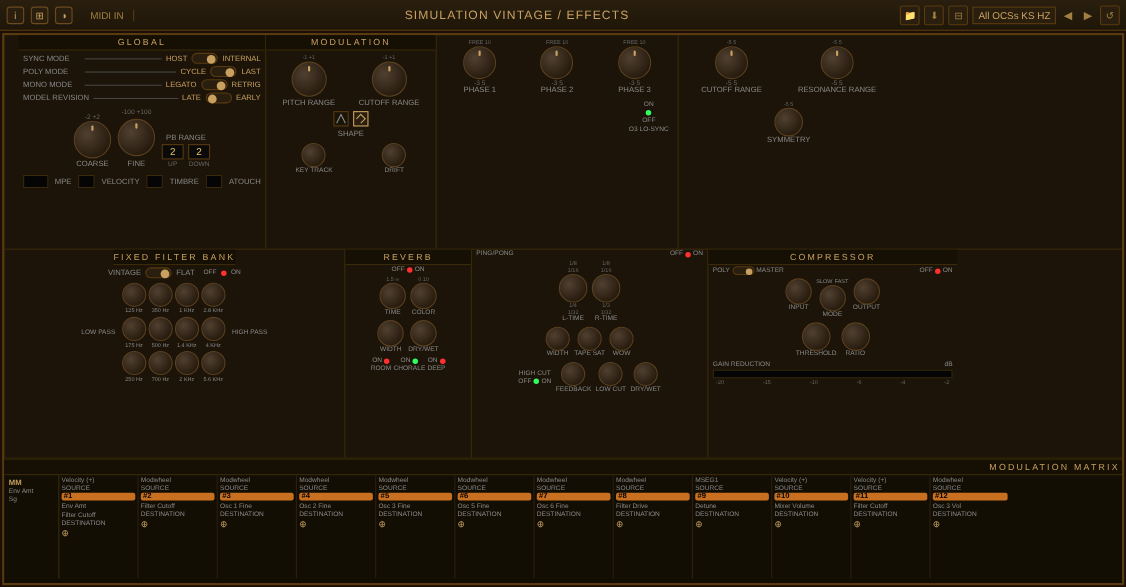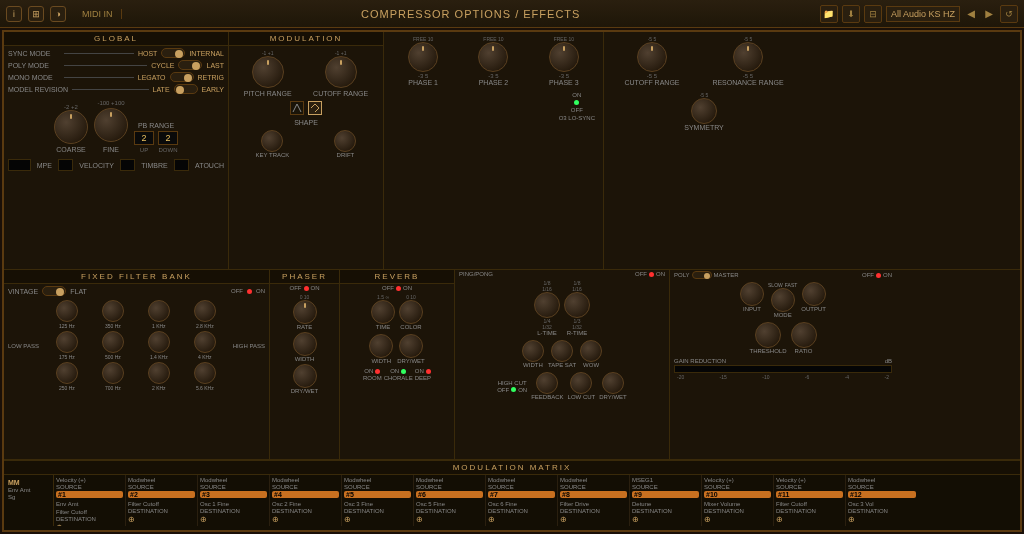--- a/index.html
+++ b/index.html
@@ -95,21 +95,22 @@
       text-transform: uppercase;
       padding: 2px 0;
       border-bottom: 1px solid #3a2a0a;
       background: #160f04;
     }
 
     
     .top-row {
       display: flex;
       border-bottom: 1px solid #3a2a0a;
-      height: 238px;
+      height: 195px;
+      padding-left: 13px;
     }
 
     .panel {
       border-right: 1px solid #3a2a0a;
       display: flex;
       flex-direction: column;
     }
     .panel:last-child { border-right: none; }
 
     .panel-global { width: 225px; }
@@ -165,37 +166,37 @@
       display: flex; gap: 6px; padding: 2px 4px; align-items: center;
       font-size: 7px; color: #888;
     }
 
     
     .mid-row {
       display: flex;
       border-bottom: 1px solid #3a2a0a;
       height: 190px;
     }
-    .panel-ffb { width: 266px; }
+    .panel-ffb { width: 310px; align-items: center; }
     .panel-phaser { width: 70px; }
     .panel-chorus { width: 80px; }
     .panel-reverb { width: 115px; }
     .panel-delay { width: 215px; }
     .panel-compressor { width: calc(100% - 790px); min-width: 160px; }
 
     
     .mod-matrix-row {
       background: #130e04;
       border-top: 1px solid #3a2a0a;
       display: flex;
       flex-direction: column;
     }
     .mod-matrix-header {
       background: #160f04;
-      text-align: center;
+      text-align: right;
       font-size: 8px;
       color: #c8a060;
       letter-spacing: 2px;
       padding: 2px;
       border-bottom: 1px solid #3a2a0a;
     }
     .mod-matrix-content {
       display: flex;
       height: calc(100% - 18px);
     }
@@ -232,26 +233,26 @@
 </head>
 <body>
 
 <div class="top-bar">
   <div class="top-bar-icons">
     <div class="top-icon">ℹ</div>
     <div class="top-icon">⊞</div>
     <div class="top-icon">◑</div>
   </div>
   <div class="midi-in">MIDI IN</div>
-  <div class="sim-options">COMPRESSOR OPTIONS / EFFECTS</div>
+  <div class="sim-options">SIMULATION VINTAGE / EFFECTS</div>
   <div class="top-bar-right">
     <div class="top-bar-right-btn">📁</div>
     <div class="top-bar-right-btn">⬇</div>
     <div class="top-bar-right-btn">⊟</div>
-    <div class="ocs-label">All Audio KS HZ</div>
+    <div class="ocs-label">All OCSs KS HZ</div>
     <div class="nav-arrow">◀</div>
     <div class="nav-arrow">▶</div>
     <div class="top-bar-right-btn">↺</div>
   </div>
 </div>
 
 <div class="synth-body">
 
   <div class="top-row">
 
@@ -522,45 +523,20 @@
             <div class="knob-base" style="width:22px;height:22px;"></div>
             <div style="font-size:5px;color:#888;text-align:center;margin-top:1px;">5.6 KHz</div>
           </div>
         </div>
         <div style="display:flex;flex-direction:column;align-items:center;justify-content:center;gap:4px;padding-left:4px;font-size:6px;color:#888;">
           <span>HIGH PASS</span>
         </div>
       </div>
     </div>
 
-    <div class="panel panel-phaser">
-      <div class="section-header">PHASER</div>
-      <div style="display:flex;gap:2px;align-items:center;justify-content:center;padding:1px;font-size:6px;color:#888;">
-        <span>OFF</span>
-        <div style="width:5px;height:5px;background:#ff3030;border-radius:50%;"></div>
-        <span>ON</span>
-      </div>
-      <div style="display:flex;flex-direction:column;align-items:center;gap:2px;padding:2px;">
-        <div class="knob-container">
-          <div style="font-size:5px;color:#666">0 10</div>
-          <div class="knob-base" style="width:24px;height:24px;">
-              <div class="tick" style="position:absolute;top:2px;"></div>
-            </div>
-          <div style="font-size:6px;color:#888;text-align:center;">RATE</div>
-        </div>
-        <div class="knob-container">
-          <div class="knob-base" style="width:24px;height:24px;"></div>
-          <div style="font-size:6px;color:#888;text-align:center;">WIDTH</div>
-        </div>
-        <div class="knob-container">
-          <div class="knob-base" style="width:24px;height:24px;"></div>
-          <div style="font-size:6px;color:#888;text-align:center;">DRY/WET</div>
-        </div>
-      </div>
-    </div>
 
 
     <div class="panel panel-reverb">
       <div class="section-header">REVERB</div>
       <div style="display:flex;gap:2px;align-items:center;justify-content:center;padding:1px;font-size:6px;color:#888;">
         <span>OFF</span>
         <div style="width:5px;height:5px;background:#ff3030;border-radius:50%;"></div>
         <span>ON</span>
       </div>
       <div style="display:flex;gap:4px;padding:2px;justify-content:center;">
@@ -665,20 +641,21 @@
           <div style="font-size:6px;color:#888;text-align:center;">LOW CUT</div>
         </div>
         <div class="knob-container">
           <div class="knob-base" style="width:22px;height:22px;"></div>
           <div style="font-size:6px;color:#888;text-align:center;">DRY/WET</div>
         </div>
       </div>
     </div>
 
     <div class="panel panel-compressor">
+      <div class="section-header">COMPRESSOR</div>
       <div style="display:flex;align-items:center;justify-content:space-between;padding:1px 4px;font-size:6px;color:#888;">
         <div style="display:flex;gap:2px;align-items:center;">
           <span>POLY</span>
           <div class="toggle-switch" style="width:20px;height:8px;">
               <div class="toggle-knob" style="width:6px;height:6px;"></div>
             </div>
           <span>MASTER</span>
         </div>
         <div style="display:flex;gap:2px;align-items:center;">
           <span>OFF</span>

